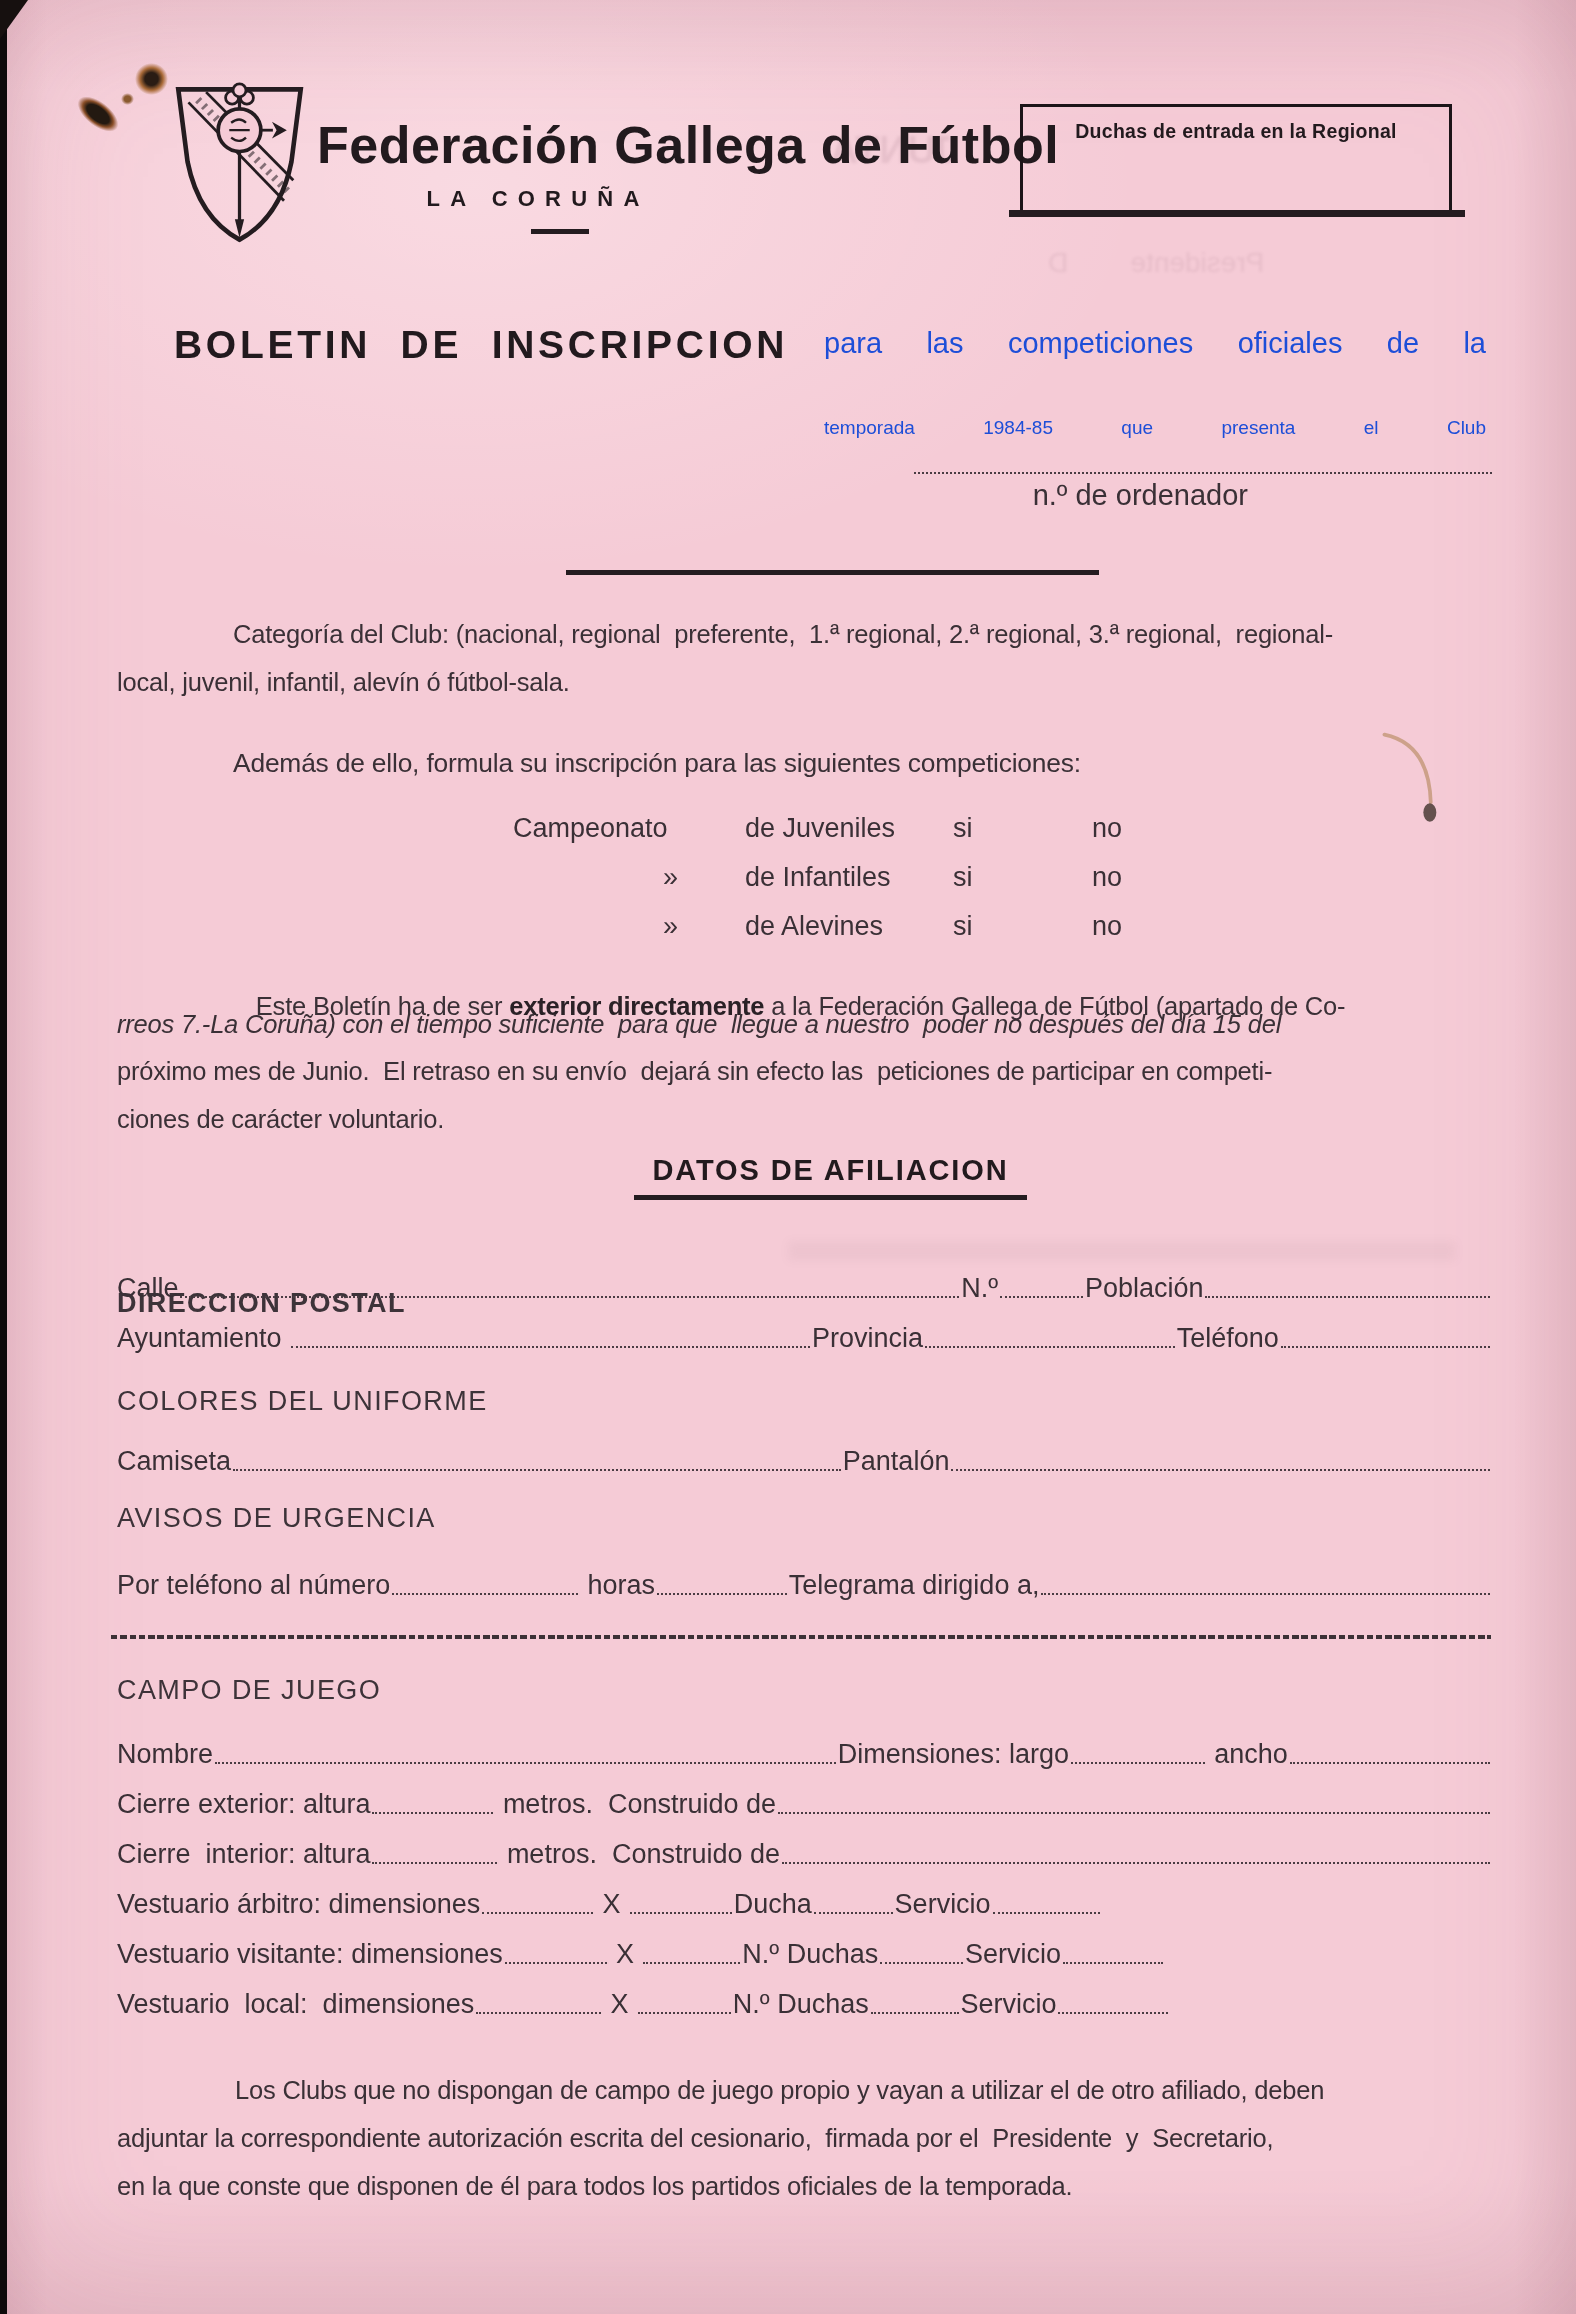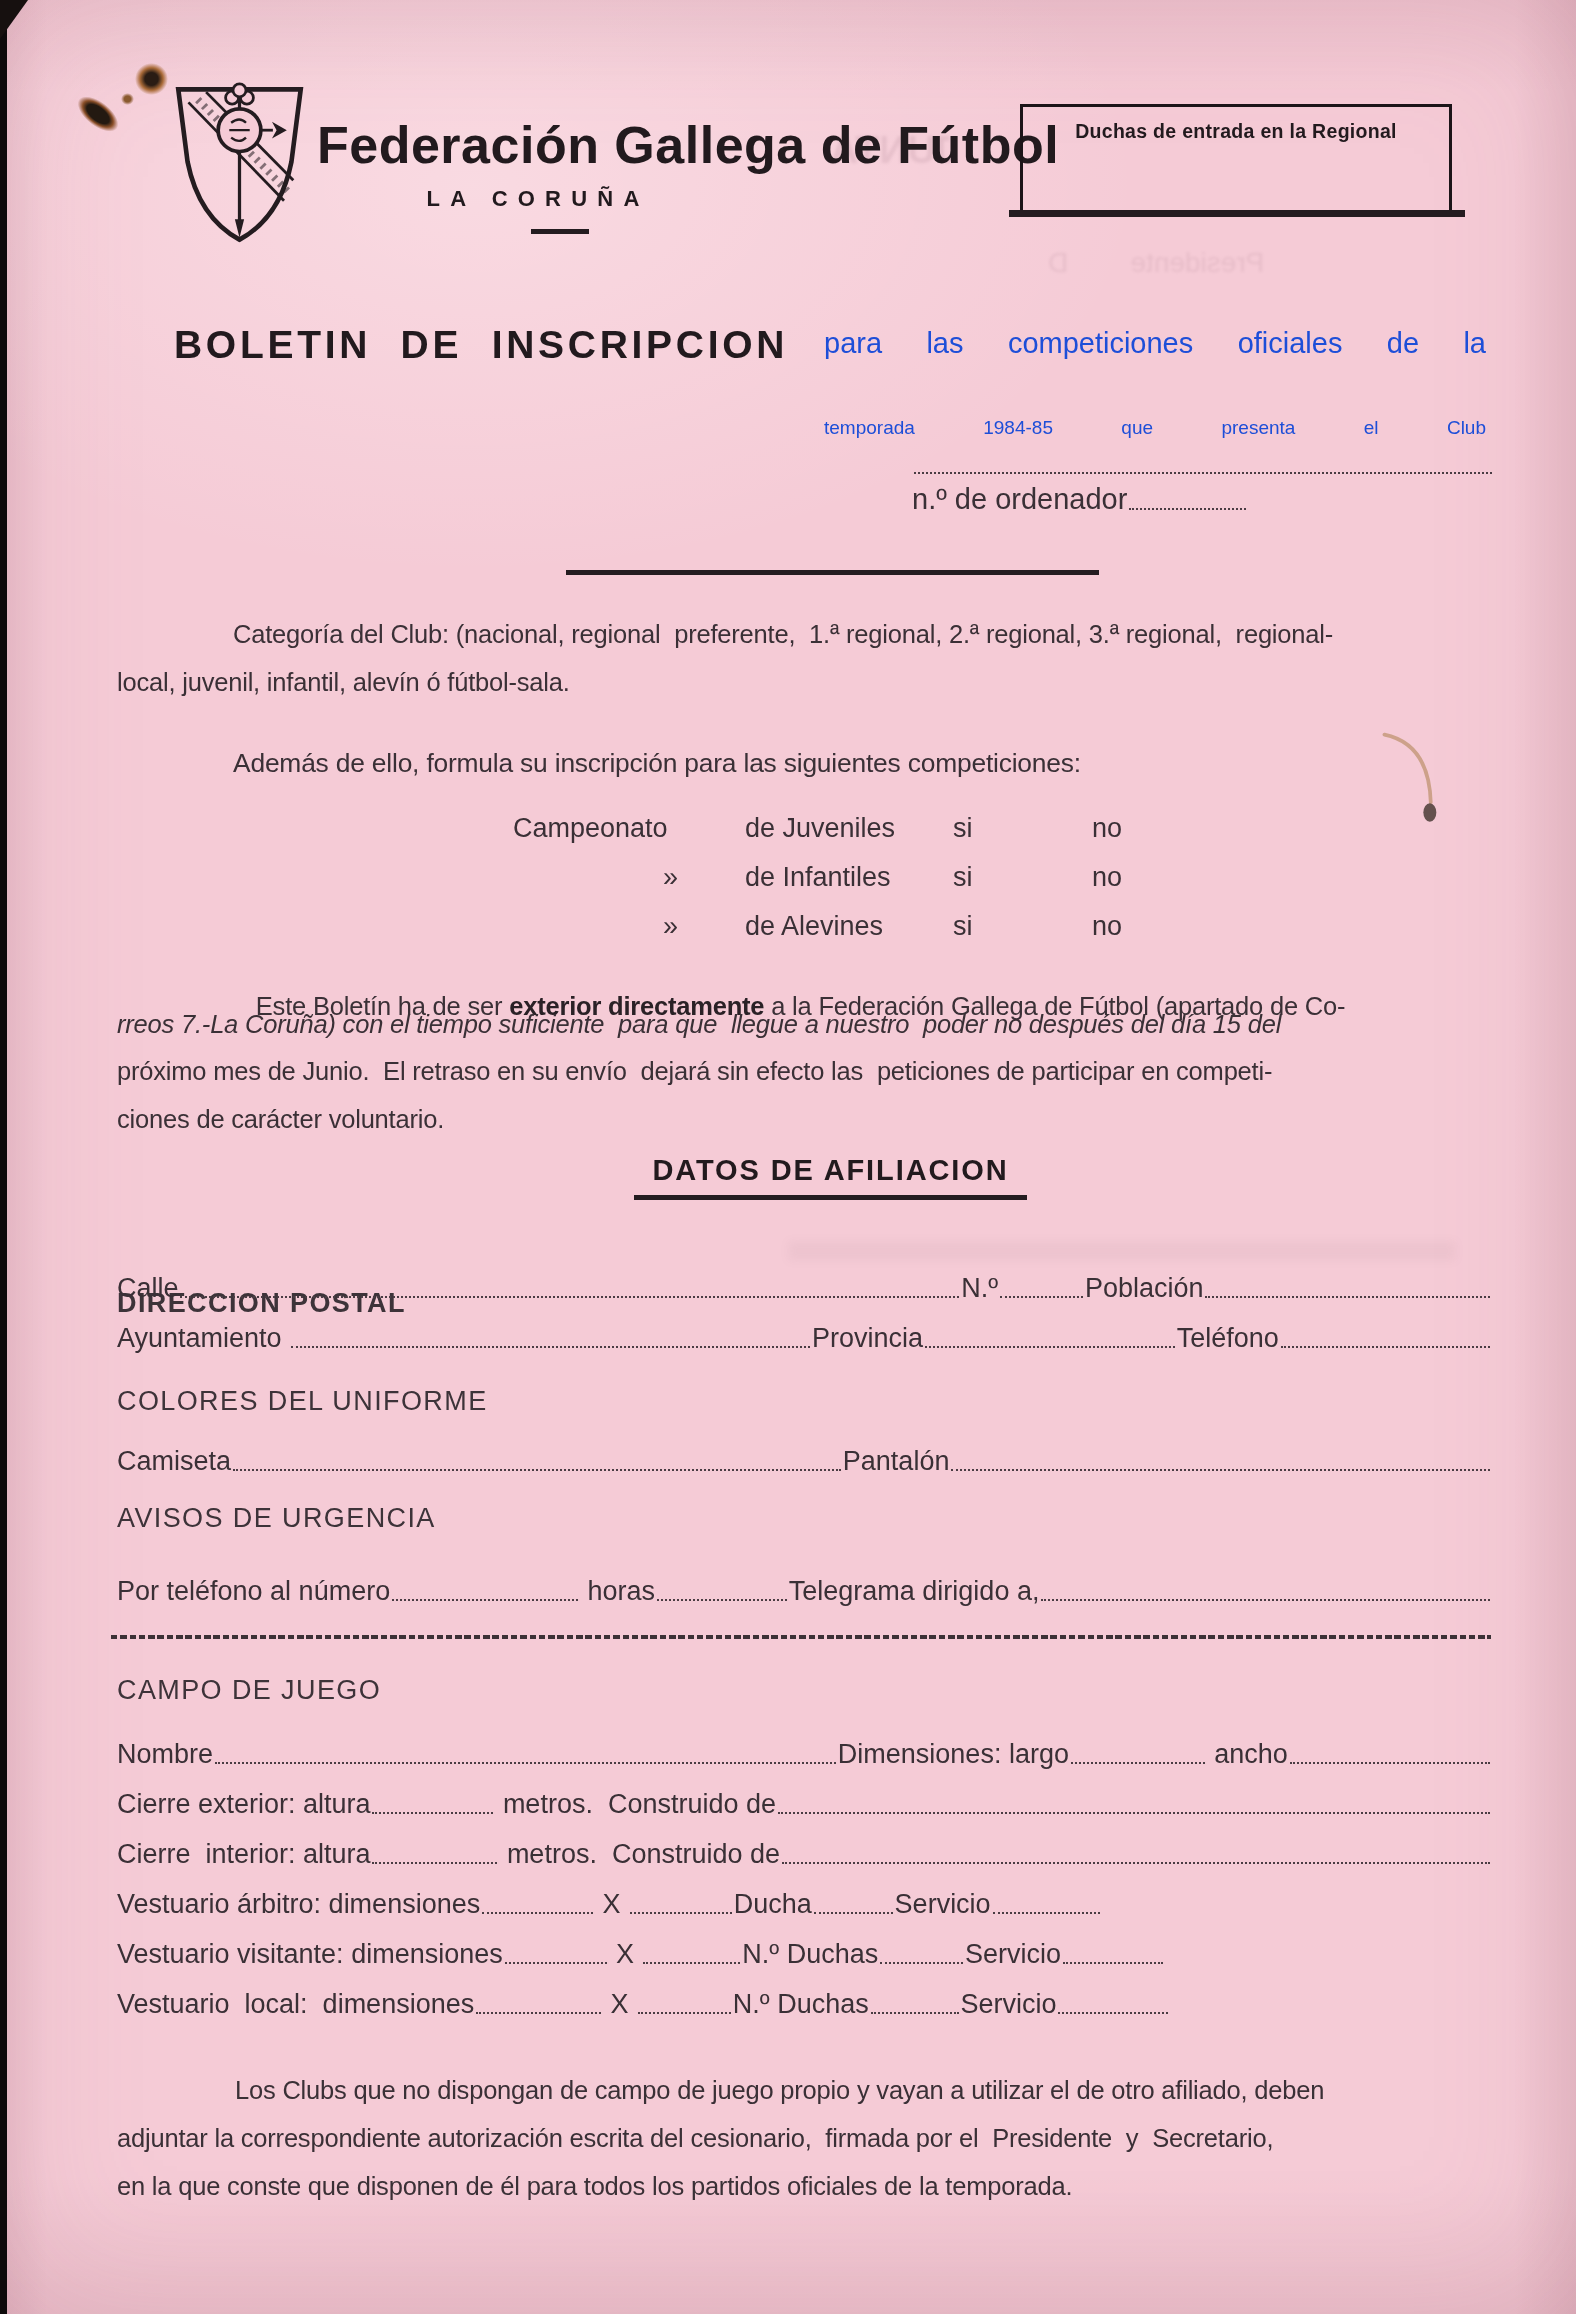--- a/index.html
+++ b/index.html
@@ -81,21 +81,21 @@
 </div>
 <div class="rule" style="left:1009px;top:210px;width:456px;height:7.4px;"></div>
 
 <div class="abs hd" style="left:174px;top:323px;font-size:39px;letter-spacing:3.7px;word-spacing:15px;">BOLETIN DE INSCRIPCION</div>
 <div class="abs ink jst" style="left:824px;top:327px;width:662px;font-size:29px;">para las competiciones oficiales de la</div>
 <div class="abs ink jst" style="left:824px;top:417px;width:662px;font-size:19px;">temporada 1984-85 que presenta el Club</div>
 
 <div class="frow" style="left:912px;top:443px;width:582px;">
   <span class="dots" style="flex:1;"></span>
 </div>
-<div class="frow" style="left:912px;top:479px;width:336px;font-size:29px;">
+<div class="frow" style="left:912px;top:479px;width:336px;font-size:29px;flex-direction:column;">
   <span class="lbl">n.º de ordenador</span>
   <span class="dots" style="flex:1;"></span>
 </div>
 
 <div class="rule" style="left:566px;top:570px;width:533px;height:4.6px;"></div>
 
 <div class="para" style="left:233px;top:620px;">Categoría del Club: (nacional, regional  preferente,  1.ª regional, 2.ª regional, 3.ª regional,  regional-</div>
 <div class="para" style="left:117px;top:668px;">local, juvenil, infantil, alevín ó fútbol-sala.</div>
 
 <div class="para" style="left:233px;top:748px;font-size:26.4px;">Además de ello, formula su inscripción para las siguientes competiciones:</div>
@@ -153,21 +153,21 @@
 
 <div class="frow" style="left:117px;top:1440px;width:1375px;">
   <span class="lbl">Camiseta</span>
   <span class="dots" style="width:608px;"></span>
   <span class="lbl">Pantalón</span>
   <span class="dots" style="flex:1;"></span>
 </div>
 
 <div class="sechead" style="left:117px;top:1503px;">AVISOS DE URGENCIA</div>
 
-<div class="frow" style="left:117px;top:1564px;width:1375px;margin-top:6px;">
+<div class="frow" style="left:117px;top:1564px;width:1375px;">
   <span class="lbl">Por teléfono al número</span>
   <span class="dots" style="width:186px;"></span>
   <span class="lbl"> horas</span>
   <span class="dots" style="width:130px;"></span>
   <span class="lbl">Telegrama dirigido a,</span>
   <span class="dots" style="flex:1;"></span>
 </div>
 
 <div class="abs" style="left:111px;top:1635px;width:1380px;height:3.7px;background:repeating-linear-gradient(90deg,#3c3136 0 6.5px,rgba(0,0,0,0) 6.5px 9.3px);"></div>
 

